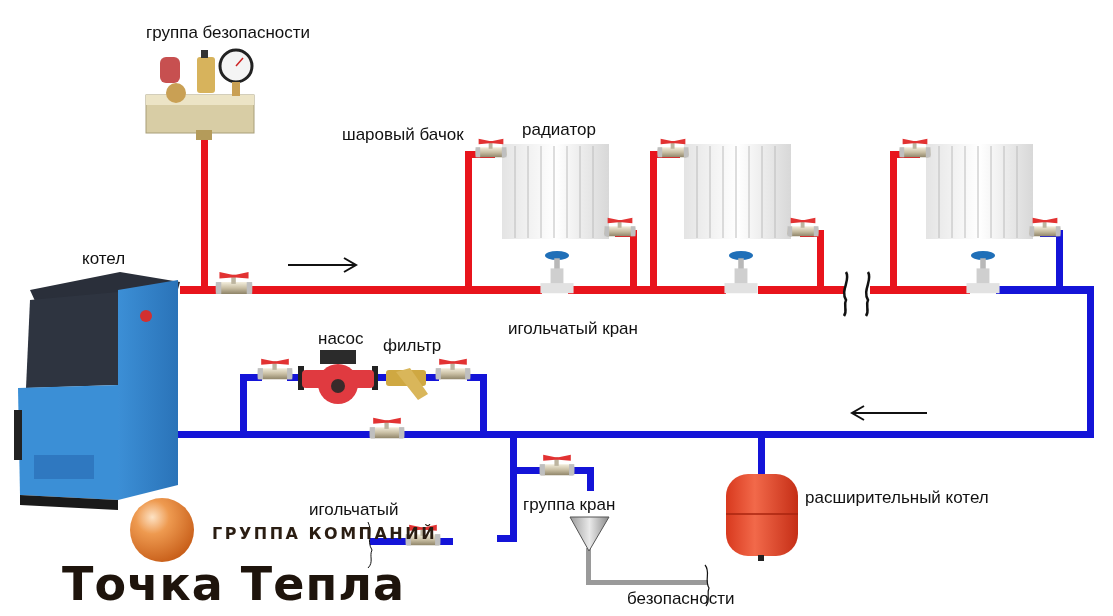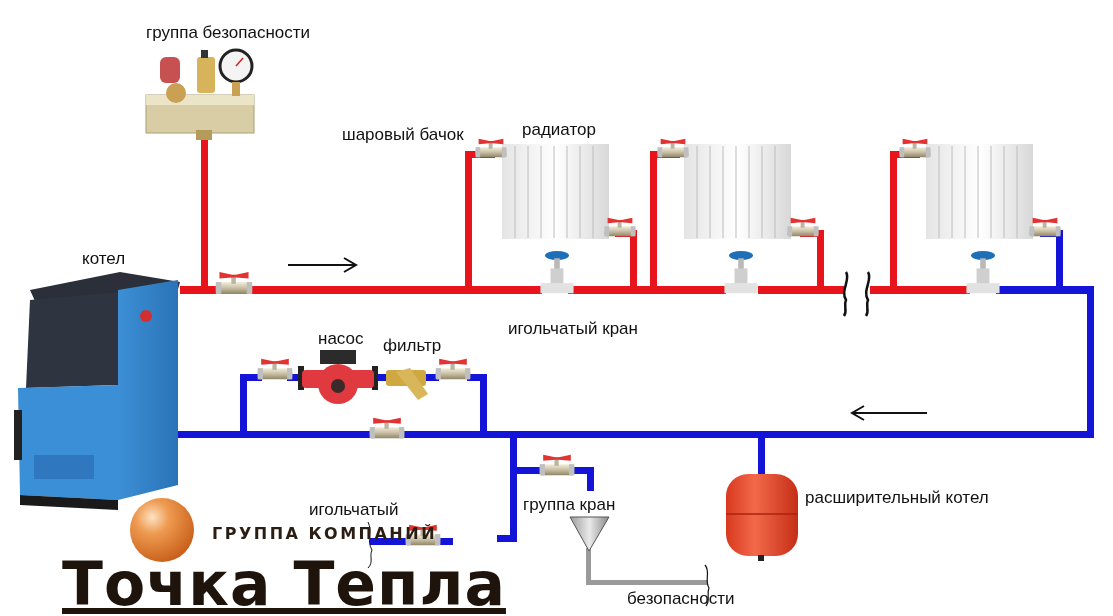--- a/index.html
+++ b/index.html
@@ -1,20 +1,20 @@
 <!DOCTYPE html>
 <html><head>
 <meta charset="utf-8">
 <style>
   html,body{margin:0;padding:0;background:#fff;}
   body{width:1113px;height:616px;position:relative;overflow:hidden;font-family:"Liberation Sans",sans-serif;}
   #stage{position:absolute;left:0;top:0;width:1113px;height:616px;}
   .lbl{position:absolute;font-size:17px;color:#111;white-space:nowrap;font-family:"Liberation Sans",sans-serif;}
   .logo-top{position:absolute;left:212px;top:524px;font-size:16px;font-weight:bold;letter-spacing:2.5px;color:#2a1d12;font-family:"DejaVu Sans",sans-serif;}
-  .logo-main{position:absolute;left:62px;top:558px;font-size:60px;font-weight:bold;color:#1e140c;letter-spacing:1px;font-family:"DejaVu Sans",sans-serif;line-height:52px;text-decoration:underline;}
+  .logo-main{position:absolute;left:62px;top:558px;font-size:46px;font-weight:bold;color:#1e140c;letter-spacing:1px;font-family:"DejaVu Sans",sans-serif;line-height:52px;}
 </style>
 </head>
 <body>
 
 <svg id="stage" width="1113" height="616" viewBox="0 0 1113 616" xmlns="http://www.w3.org/2000/svg">
   <defs>
     <linearGradient id="radGrad" x1="0" x2="1">
       <stop offset="0" stop-color="#e4e4e4"></stop>
       <stop offset="0.5" stop-color="#ffffff"></stop>
       <stop offset="1" stop-color="#d8d8d8"></stop>

